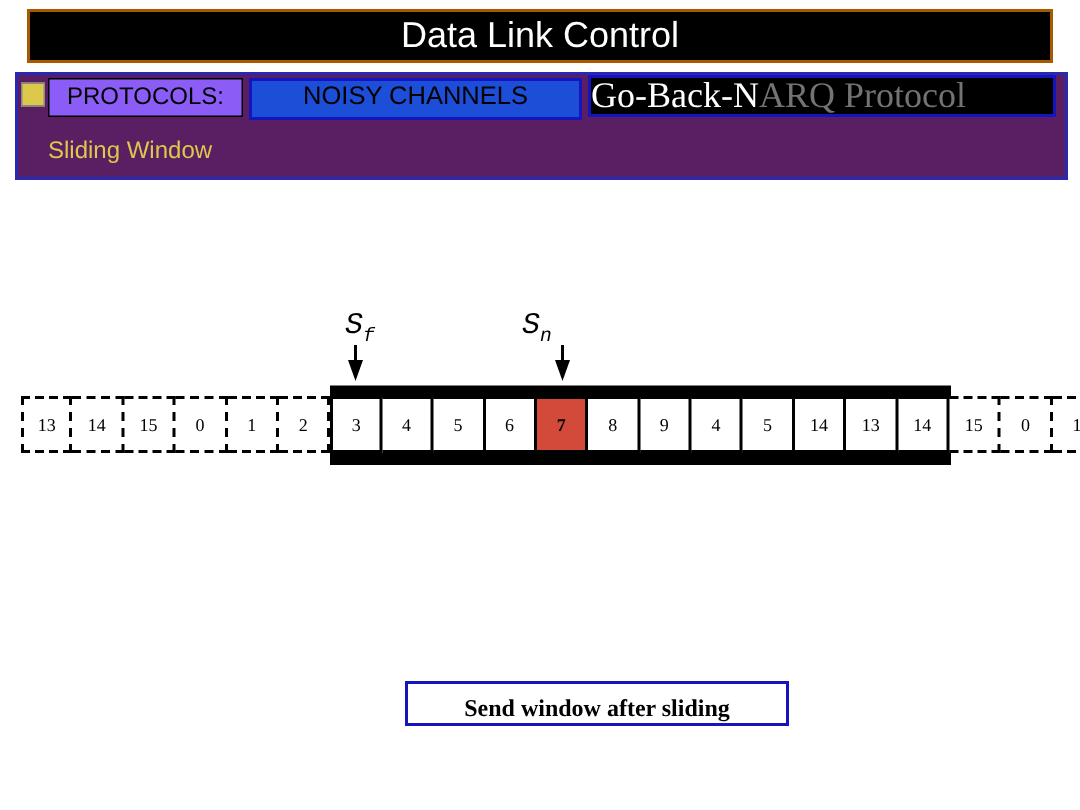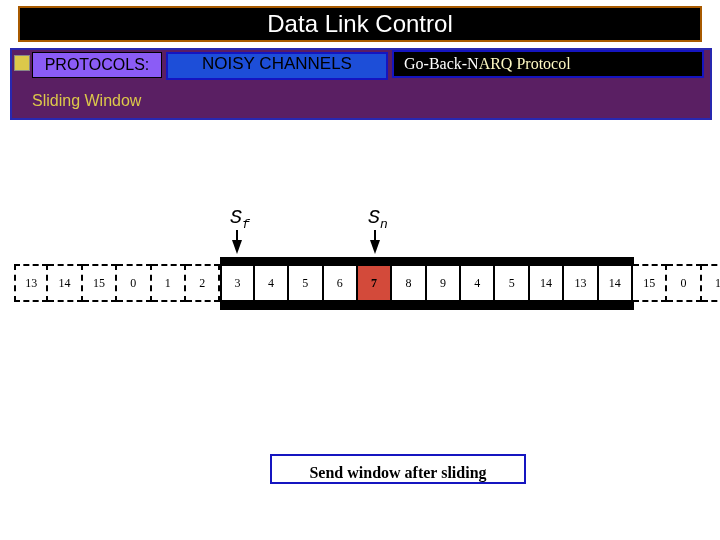--- a/index.html
+++ b/index.html
@@ -7,23 +7,23 @@
 
   
   .titlebar{position:absolute;left:18px;top:6px;width:684px;height:36px;background:#000;border:2px solid #a85a00;box-sizing:border-box;display:flex;align-items:center;justify-content:center}
   .titlebar-text{color:#fff;font-size:24px;font-family:Arial,Helvetica,sans-serif}
 
   
   .band{position:absolute;left:10px;top:48px;width:702px;height:72px;background:#5a1f63;border:2px solid #2828b0;box-sizing:border-box}
   .bullet-y{position:absolute;left:14px;top:55px;width:14px;height:14px;background:#dcc84a;border:1px solid #888}
   .protocols-box{position:absolute;left:32px;top:52px;width:128px;height:24px;background:#8b5cf6;border:1px solid #000;display:flex;align-items:center;justify-content:center;font-size:16px;font-weight:400}
   .noisy-box{position:absolute;left:166px;top:52px;width:218px;height:24px;background:#1d4ed8;border:2px solid #1515c0;display:flex;justify-content:center;font-size:17px;font-weight:400}
-  .goback-box{position:absolute;left:392px;top:50px;width:312px;height:28px;background:#000;border:2px solid #1515c0;display:flex;align-items:center;padding-left:10px;box-sizing:border-box;font-family:'Times New Roman',Times,serif;font-size:16px}
+  .goback-box{position:absolute;left:392px;top:50px;width:312px;height:28px;background:#000;border:2px solid #1515c0;display:flex;align-items:center;box-sizing:border-box;font-family:'Times New Roman',Times,serif;font-size:24px}
   .goback-white{color:#fff}
-  .goback-red{color:#fef9c3}
+  .goback-red{color:#737373}
   .sliding{position:absolute;left:32px;top:92px;color:#dcc84a;font-size:16px;font-weight:400}
 
   
   .figure{position:absolute;left:14px;top:210px;width:692px;height:140px}
   .pointer-label{position:absolute;font-family:Liberation Mono, monospace;font-style:italic;font-size:20px}
   .pointer-sub{font-style:italic;font-size:13px;vertical-align:sub}
   .pointer-arrow{position:absolute;width:0;height:0;border-left:5px solid transparent;border-right:5px solid transparent;border-top:14px solid #000}
   .pointer-stem{position:absolute;width:2px;height:10px;background:#000}
 
   .cells{position:absolute;left:0;top:54px;width:692px;height:38px;display:flex}
@@ -66,21 +66,21 @@
   <div class="sliding">Sliding Window</div>
 
   <div class="figure">
 
     <div class="pointer-label" style="left:216px;top:-4px">
       <span>S</span><span class="pointer-sub">f</span>
     </div>
     <div class="pointer-stem" style="left:222px;top:20px"></div>
     <div class="pointer-arrow" style="left:218px;top:30px"></div>
 
-    <div class="pointer-label" style="left:354px;top:-4px">
+    <div class="pointer-label" style="left:334px;top:-4px">
       <span>S</span><span class="pointer-sub">n</span>
     </div>
     <div class="pointer-stem" style="left:360px;top:20px"></div>
     <div class="pointer-arrow" style="left:356px;top:30px"></div>
 
     <div class="wbar top" style="left:206px;width:414px"></div>
     <div class="wbar bot" style="left:206px;width:414px"></div>
 
     <div class="cells">
       <div class="cell dashed">13</div>

